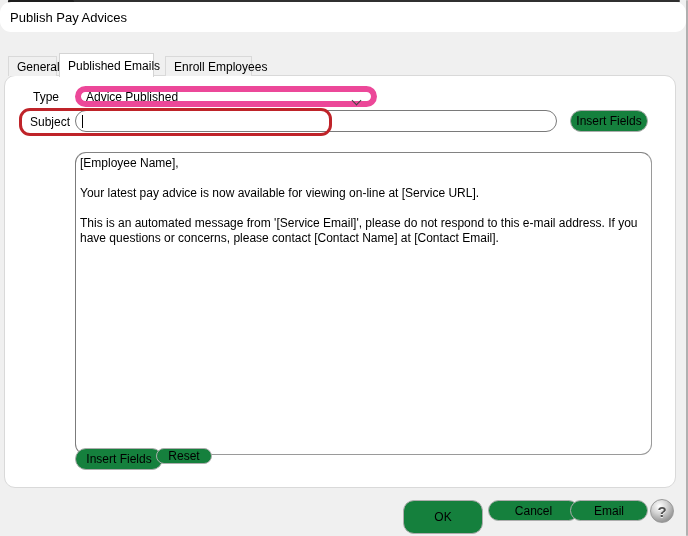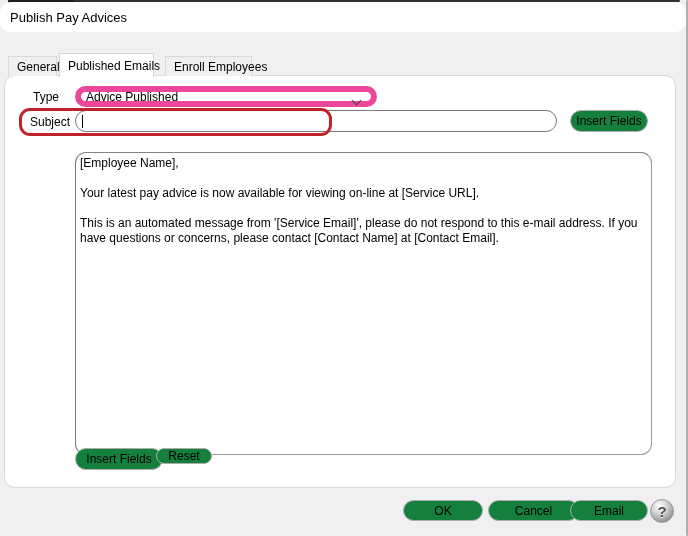--- a/index.html
+++ b/index.html
@@ -67,21 +67,21 @@
   .caret { display: inline-block; width: 1px; height: 13px; background: #000; margin-left: 2px; }
 
   .btn {
     background: #15803d; border: 1px solid #adadad;
     display: flex; align-items: center; justify-content: center;
     font-size: 12px; color: #000; cursor: default;
   }
   .btn-insert-top { left: 570px; top: 110px; width: 78px; height: 22px; }
   .btn-insert-bottom { left: 75px; top: 448px; width: 88px; height: 22px; }
   .btn-reset { left: 156px; top: 448px; width: 56px; height: 16px; }
-  .btn-ok { left: 403px; top: 500px; width: 80px; height: 21px; }
+  .btn-ok { left: 403px; top: 500px; width: 80px; height: 34px; }
   .btn-cancel { left: 488px; top: 500px; width: 91px; height: 21px; }
   .btn-apply { left: 570px; top: 500px; width: 78px; height: 21px; }
 
   .bodyarea {
     left: 75px; top: 136px; width: 577px; height: 303px;
     background: #ffffff;
     border: 1px solid #828282; border-left-color: #7b7b7b; border-right-color: #9a9a9a; border-bottom-color: #9a9a9a;
     padding: 3px 4px; line-height: 15px;
     white-space: pre-wrap; overflow: hidden; margin-top: 16px;
   }

